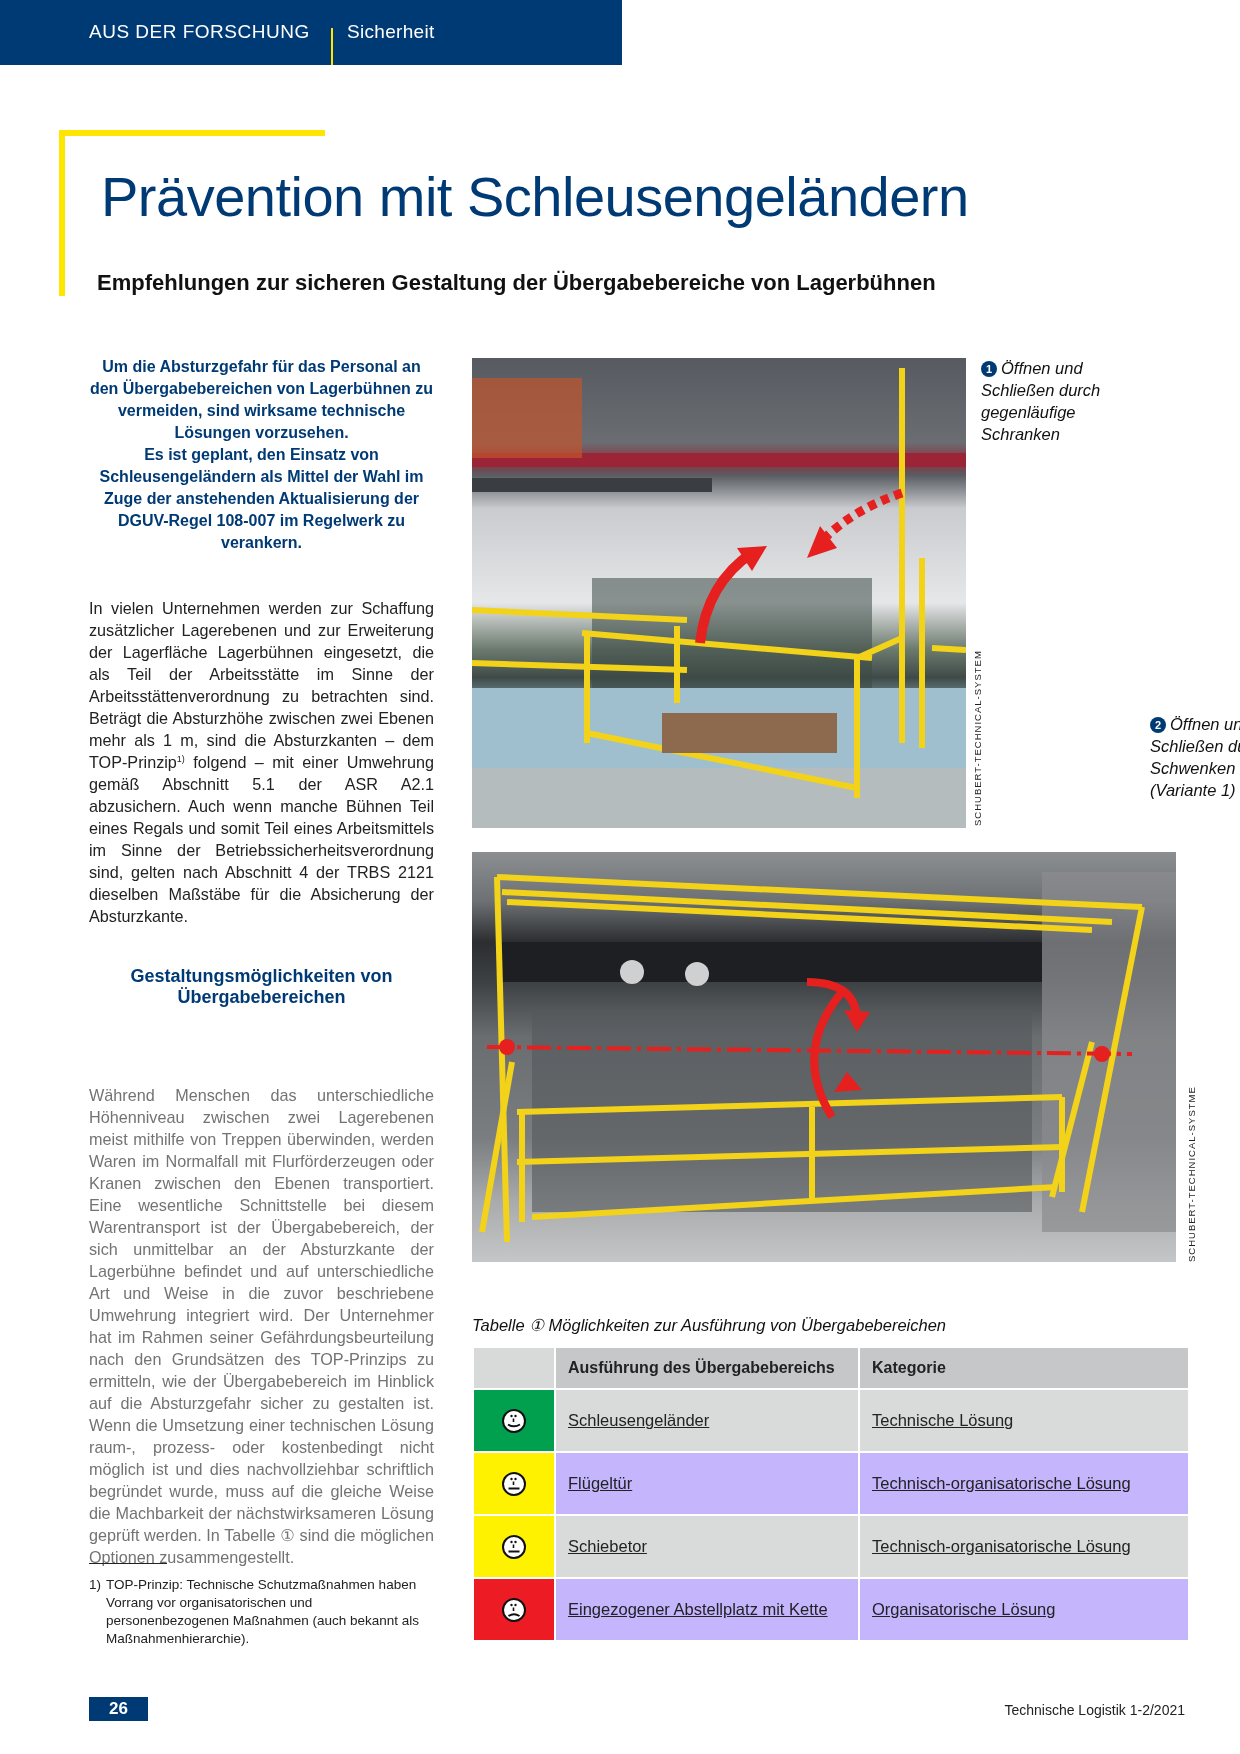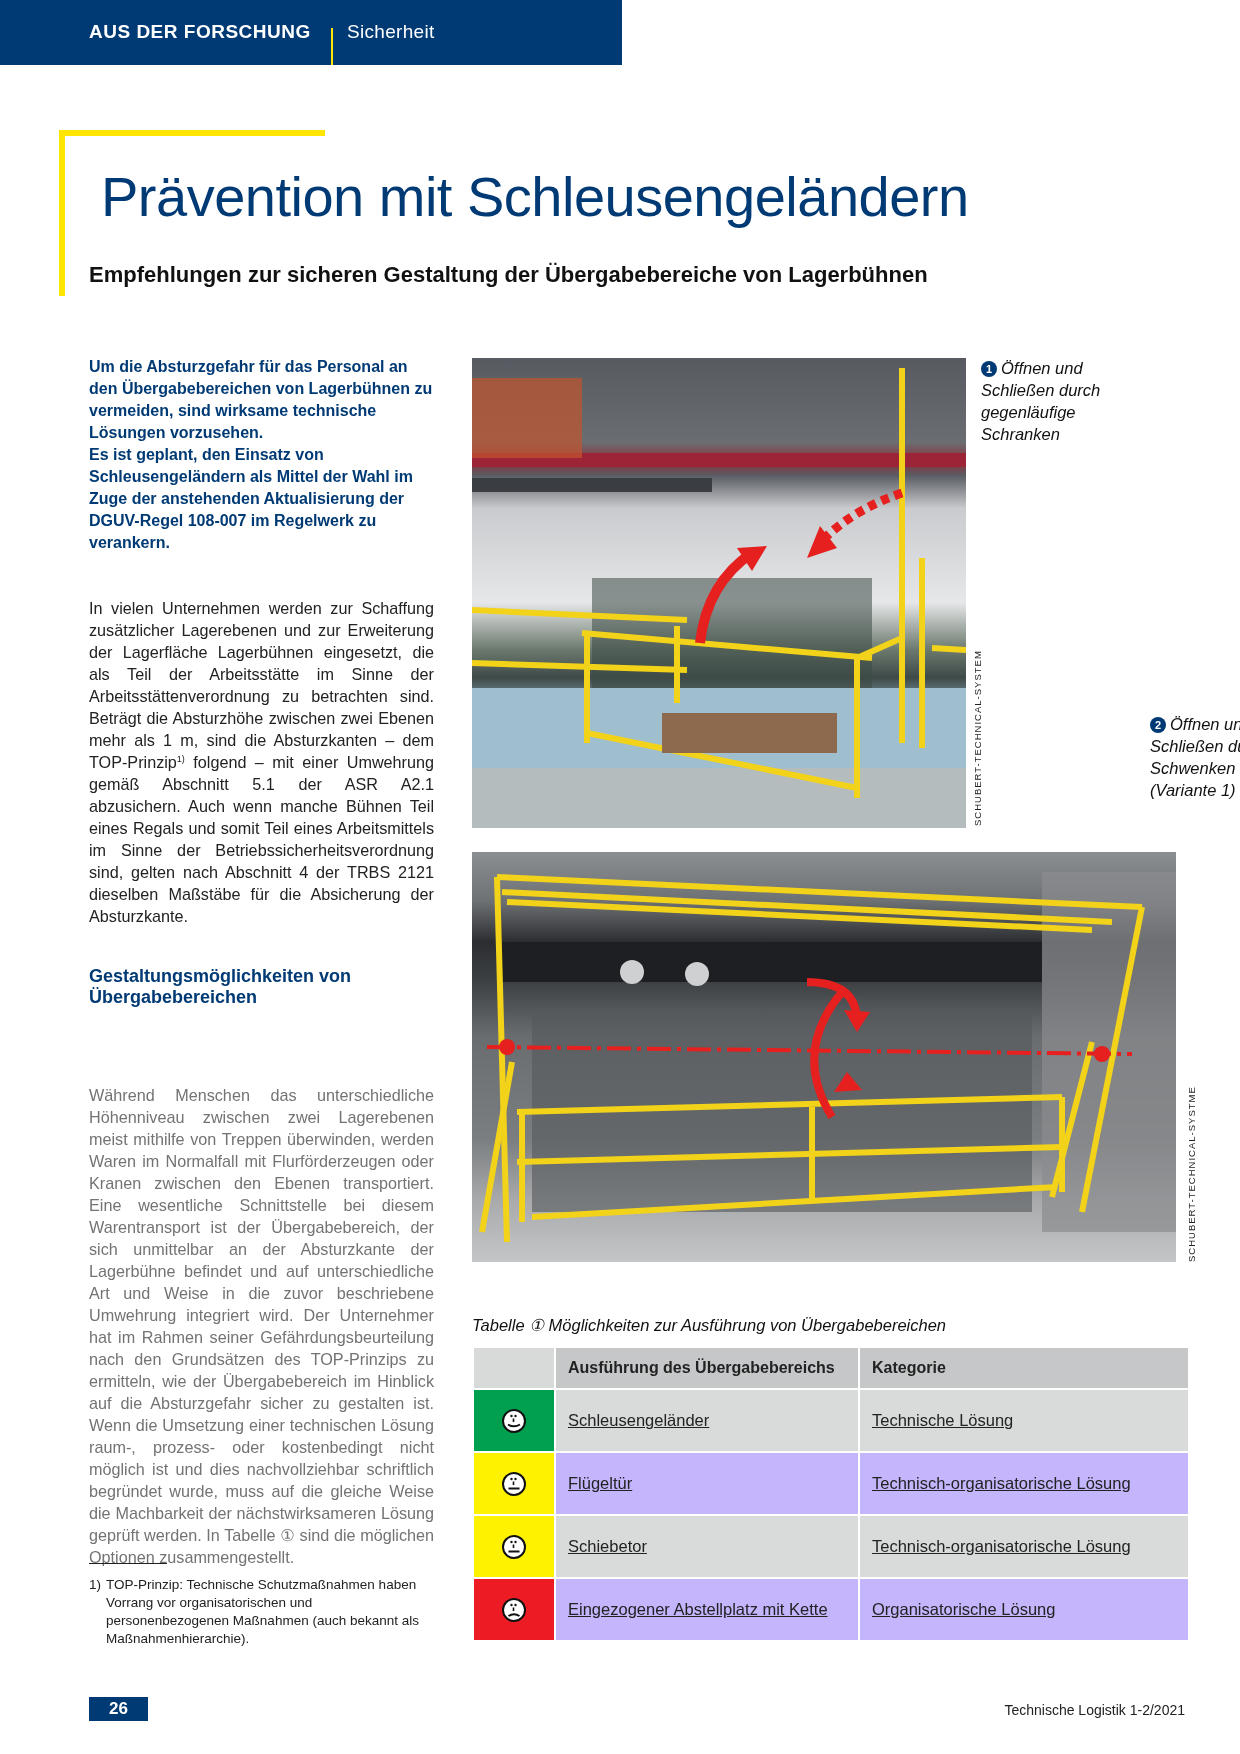--- a/index.html
+++ b/index.html
@@ -1,36 +1,36 @@
 <!DOCTYPE html>
 <html><head>
 <meta charset="utf-8">
 <style>
   html, body { margin: 0; padding: 0; background: #ffffff; }
   body { width: 1240px; height: 1754px; position: relative; overflow: hidden;
          font-family: "DejaVu Sans", "Liberation Sans", sans-serif; color: #1a1a1a; }
 
   
   .top-band { position: absolute; left: 0; top: 0; width: 622px; height: 65px; background: #003a75; }
-  .top-band .section { position: absolute; left: 89px; top: 21px; color: #fff; font-weight: bold;
+  .top-band .section { position: absolute; left: 89px; top: 21px; color: #fff; font-weight: normal;
                        font-size: 19px; letter-spacing: 0.5px; font-family: "Liberation Sans", sans-serif; }
   .top-band .divider { position: absolute; left: 331px; top: 28px; width: 2px; height: 37px; background: #ffe600; }
   .top-band .sub { position: absolute; left: 347px; top: 21px; color: #fff; font-size: 19px;
                    font-family: "Liberation Sans", sans-serif; letter-spacing: 0.3px; }
 
   
   .bracket-top { position: absolute; left: 59px; top: 130px; width: 266px; height: 6px; background: #ffe600; }
   .bracket-left { position: absolute; left: 59px; top: 130px; width: 6px; height: 166px; background: #ffe600; }
   .title { position: absolute; left: 85px; top: 148px; font-size: 56px; color: #003a75;
            font-family: "Liberation Sans", sans-serif; letter-spacing: -0.5px; margin: 16px; font-weight: normal; }
   .subtitle { position: absolute; left: 89px; top: 262px; font-size: 22px; font-weight: bold; color: #111;
-              font-family: "Liberation Sans", sans-serif; margin: 0; }
-
-  
-  .col-left { position: absolute; left: 89px; width: 345px; font-family: "Liberation Sans", sans-serif; }
+              font-family: "Liberation Sans", sans-serif; margin: 8px; }
+
+  
+  .col-left { position: absolute; left: 89px; width: 345px; font-family: "Liberation Sans", sans-serif; text-align: center; }
   .lead { top: 356px; color: #003a75; font-weight: bold; font-size: 16px; line-height: 22px; }
   .body1 { top: 597px; font-size: 16.2px; line-height: 22px; text-align: justify; color: #222; }
   .h2 { top: 966px; color: #003a75; font-weight: bold; font-size: 18px; line-height: 21px; }
   .body2 { top: 1084px; font-size: 16.2px; line-height: 22px; text-align: justify; color: #737373; }
   .body1 p, .body2 p, .lead p { margin: 0; }
   sup { font-size: 9px; line-height: 0; }
 
   .fn-rule { position: absolute; left: 89px; top: 1563px; width: 78px; height: 1px; background: #222; }
   .footnote { position: absolute; left: 89px; top: 1576px; width: 340px; font-size: 13.5px; line-height: 18px;
               color: #222; font-family: "Liberation Sans", sans-serif; display: flex; }

